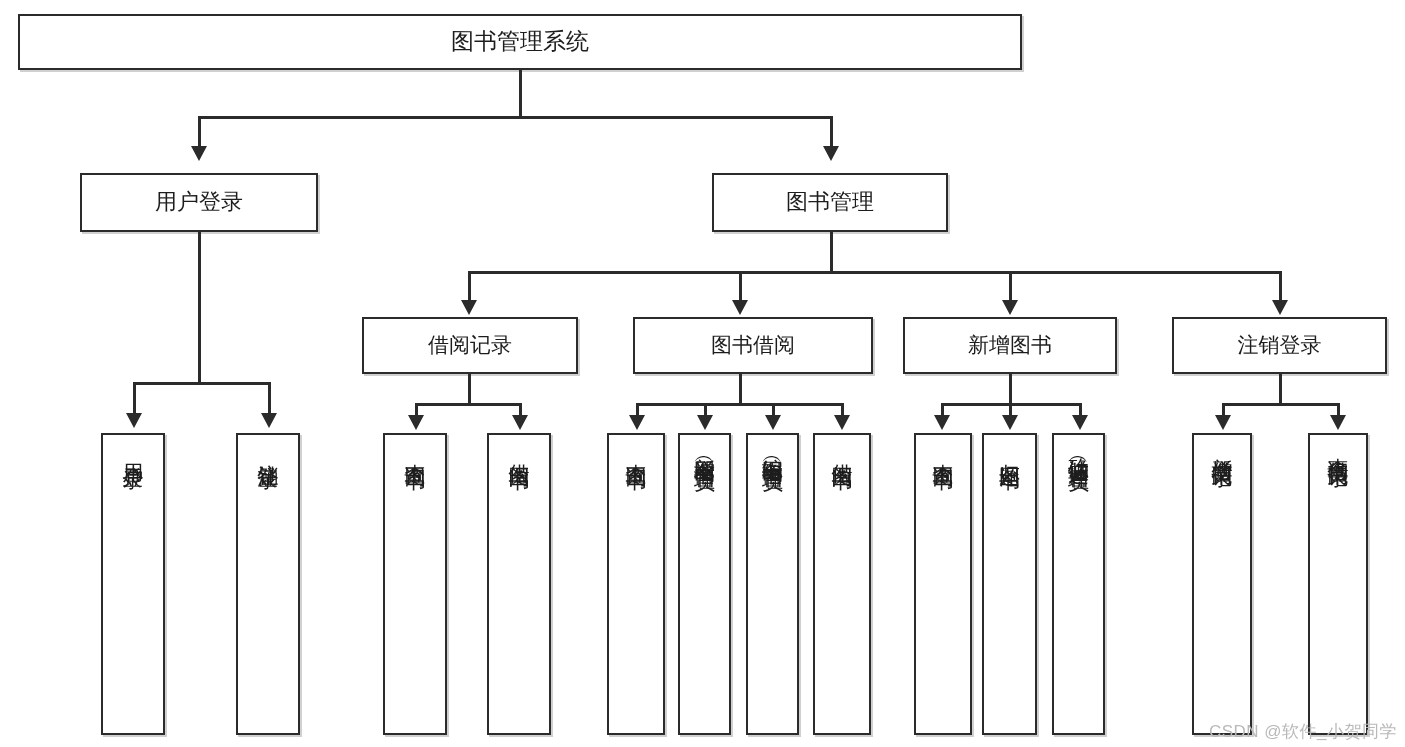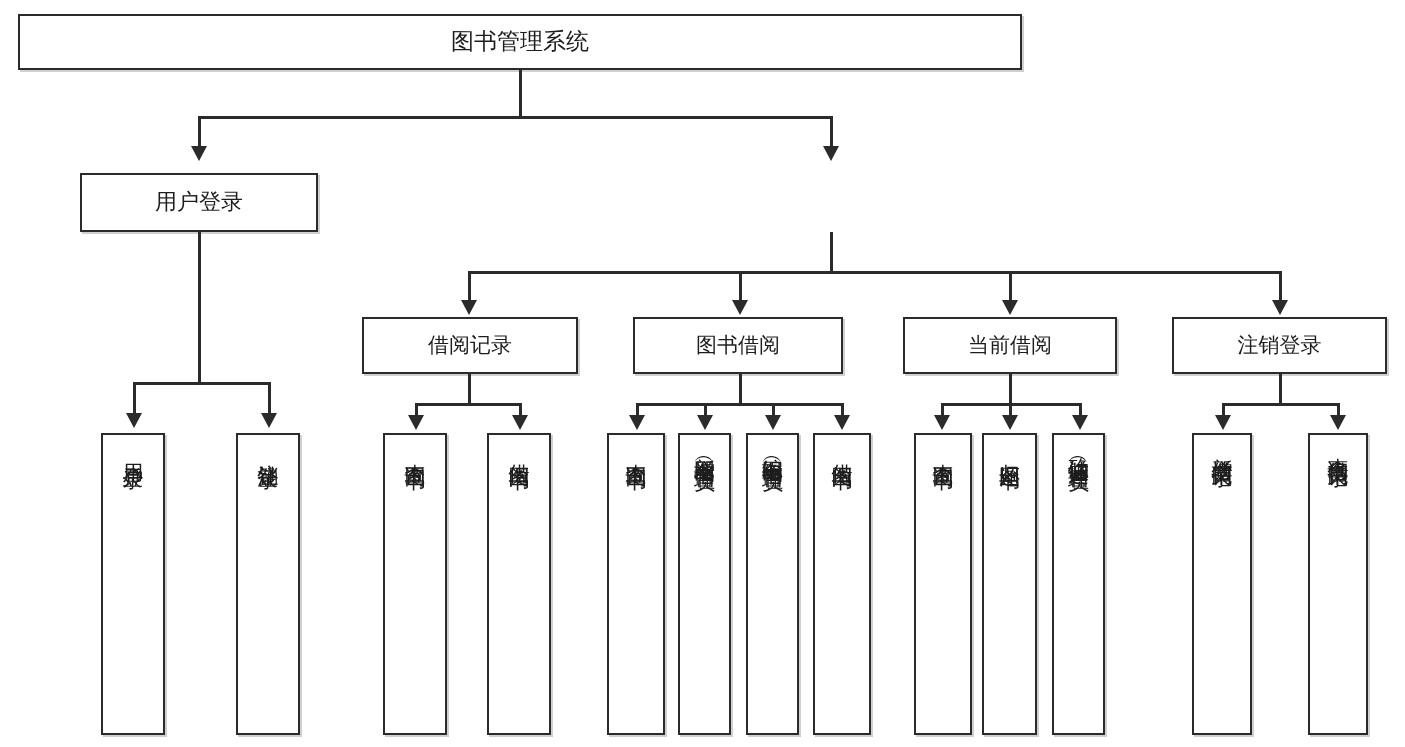--- a/index.html
+++ b/index.html
@@ -89,20 +89,23 @@
 
   <div class="seg v" style="left:198px; top:116px; height:32px;"></div>
   <div class="arrow" style="left:191px; top:146px;"></div>
   <div class="seg v" style="left:830px; top:116px; height:32px;"></div>
   <div class="arrow" style="left:823px; top:146px;"></div>
 
   <div class="node lvl1" style="left:80px; top:173px; width:238px; height:59px;">
     <span>用户登录</span>
   </div>
 
+  <div class="node lvl1" style="left:712px; top:173px; width:236px; height:59px;">
+    <span>图书管理</span>
+  </div>
 
   <div class="seg v" style="left:198px; top:232px; height:150px;"></div>
   <div class="seg h" style="left:133px; top:382px; width:137px;"></div>
   <div class="seg v" style="left:133px; top:382px; height:33px;"></div>
   <div class="arrow" style="left:126px; top:413px;"></div>
   <div class="seg v" style="left:268px; top:382px; height:33px;"></div>
   <div class="arrow" style="left:261px; top:413px;"></div>
 
   <div class="seg v" style="left:830px; top:232px; height:39px;"></div>
   <div class="seg h" style="left:468px; top:271px; width:814px;"></div>
@@ -111,25 +114,25 @@
   <div class="seg v" style="left:739px; top:271px; height:31px;"></div>
   <div class="arrow" style="left:732px; top:300px;"></div>
   <div class="seg v" style="left:1009px; top:271px; height:31px;"></div>
   <div class="arrow" style="left:1002px; top:300px;"></div>
   <div class="seg v" style="left:1279px; top:271px; height:31px;"></div>
   <div class="arrow" style="left:1272px; top:300px;"></div>
 
   <div class="node lvl2" style="left:362px; top:317px; width:216px; height:57px;">
     <span>借阅记录</span>
   </div>
-  <div class="node lvl2" style="left:633px; top:317px; width:210px; height:57px;">
+  <div class="node lvl2" style="left:633px; top:317px; width:240px; height:57px;">
     <span>图书借阅</span>
   </div>
   <div class="node lvl2" style="left:903px; top:317px; width:214px; height:57px;">
-    <span>当前借阅</span>
+    <span>新增图书</span>
   </div>
   <div class="node lvl2" style="left:1172px; top:317px; width:215px; height:57px;">
     <span>注销登录</span>
   </div>
 
   <div class="seg v" style="left:468px; top:374px; height:29px;"></div>
   <div class="seg h" style="left:415px; top:403px; width:106px;"></div>
   <div class="seg v" style="left:415px; top:403px; height:14px;"></div>
   <div class="arrow" style="left:408px; top:415px;"></div>
   <div class="seg v" style="left:519px; top:403px; height:14px;"></div>
@@ -199,14 +202,15 @@
     <span class="vlabel">确认归还（管理员）</span>
   </div>
 
   <div class="node leaf tall" style="left:1192px; top:433px; width:60px; height:302px;">
     <span class="vlabel">新增借阅记录</span>
   </div>
   <div class="node leaf tall" style="left:1308px; top:433px; width:60px; height:302px;">
     <span class="vlabel">查询借阅记录</span>
   </div>
 
+  <div id="watermark">CSDN @软件_小贺同学</div>
 
 </div>
 
 </body></html>

